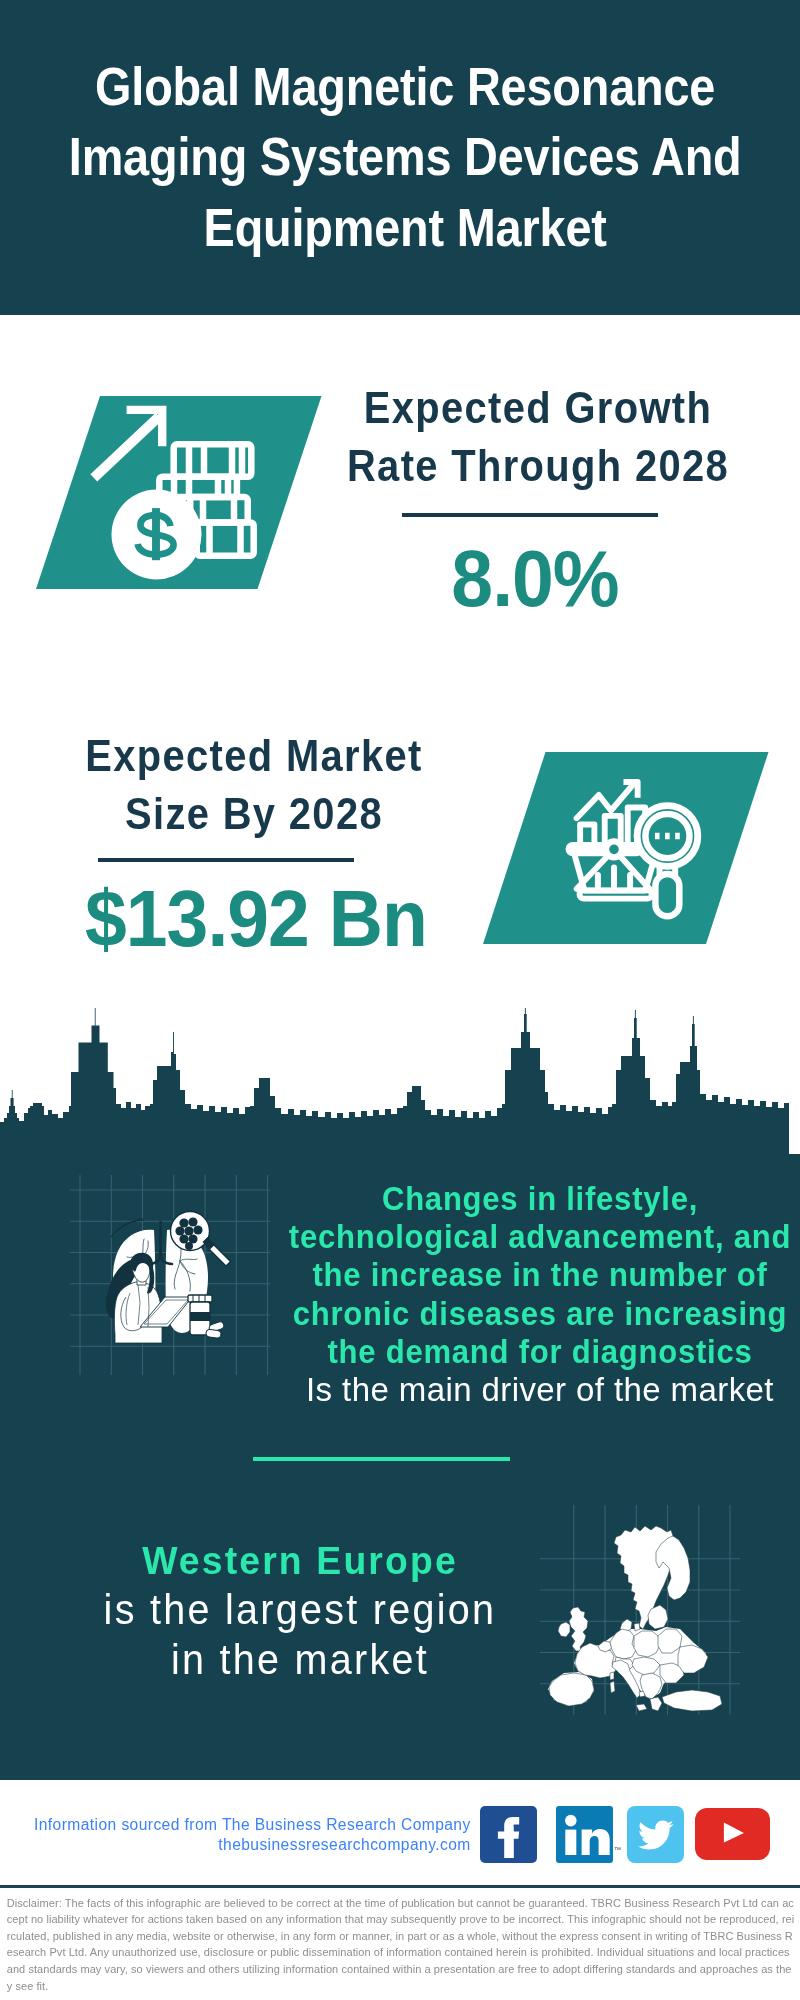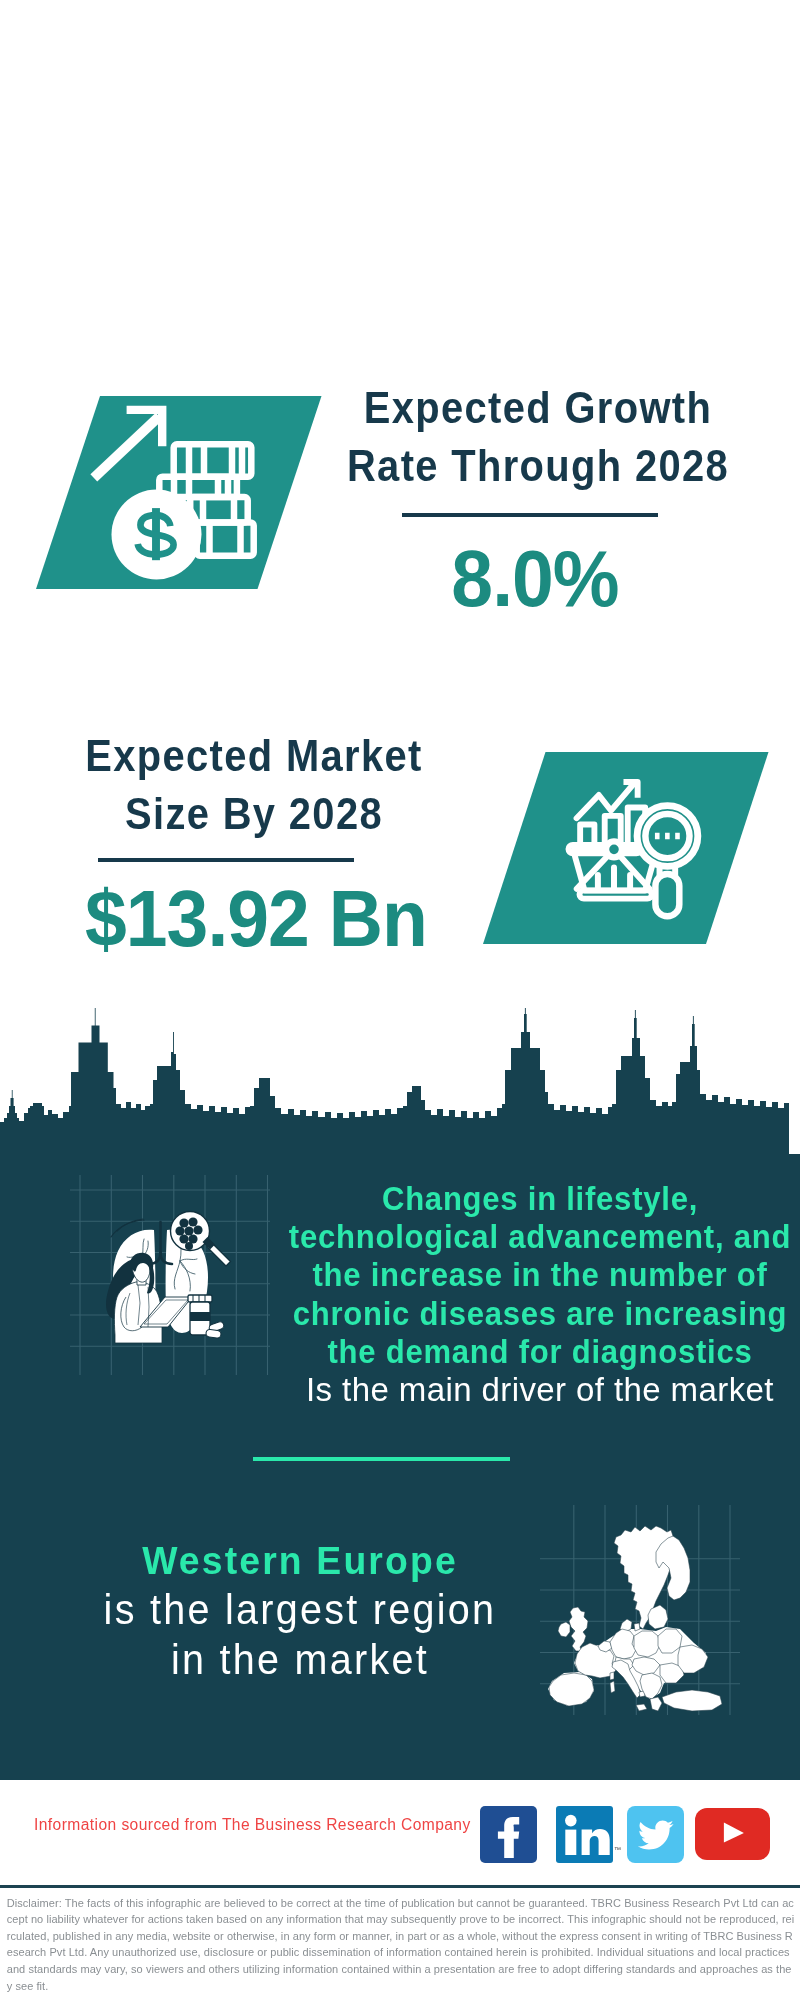--- a/index.html
+++ b/index.html
@@ -39,32 +39,39 @@
   .rule-green{position:absolute;height:4px;background:#2ae8ab;}
 
   .region-head{position:absolute;color:#2ae8ab;font-weight:bold;font-size:39.7px;
       line-height:50px;text-align:center;letter-spacing:2.3px;
       transform:scaleX(0.94);transform-origin:50% 0;}
   .region-sub{position:absolute;color:#ffffff;font-size:42.5px;line-height:50px;
       text-align:center;letter-spacing:2.45px;
       transform:scaleX(0.93);transform-origin:50% 0;}
 
   
-  .src{position:absolute;color:#ef4444;font-size:15.6px;line-height:20.2px;letter-spacing:0.42px;text-align:right;}
+  .src{position:absolute;color:#3b82f6;font-size:15.6px;line-height:20.2px;letter-spacing:0.42px;text-align:right;}
   .footrule{position:absolute;left:0;top:1885px;width:800px;height:3px;background:#1d4351;}
   .disclaimer{position:absolute;left:6.7px;top:1894.7px;width:788px;color:#8a8f93;
       font-size:11px;line-height:16.6px;text-align:left;word-break:break-all;
       letter-spacing:0.07px;}
   .social{position:absolute;}
 </style>
 </head>
 <body>
 
 <div class="page">
 
+  <div class="header">
+    <div class="header-title">
+      <span>Global Magnetic Resonance</span><br>
+      <span>Imaging Systems Devices And</span><br>
+      <span>Equipment Market</span>
+    </div>
+  </div>
 
   <svg class="para" style="left:30px;top:392px;width:300px;height:202px;" viewBox="0 0 300 202">
     <polygon points="70,4 291.5,4 227.5,197 6,197" fill="#1f918a"></polygon>
     <g>
 
       <path fill="#ffffff" d="M60.4 82.3 L125.8 20.8 L132.6 28.0 L67.2 89.5 Z"></path>
       <path fill="#ffffff" d="M96.6 13.7 H136.4 V54.3 H128.0 V22.1 H96.6 Z"></path>
 
       <g fill="none" stroke="#ffffff" stroke-width="6.5">
         <rect x="166.7" y="130.4" width="57" height="33.3" rx="3.2"></rect>
@@ -321,20 +328,21 @@
       <path d="M140,142 L152,140 L162,144 L168,152 L164,162
         L154,168 L144,168 L138,160 L138,150 Z"></path>
 
       <path d="M122,192 L136,187 L152,185 L168,187 L180,191
         L182,199 L172,205 L152,206 L134,203 L124,198 Z"></path>
     </g>
   </svg>
 
   <div class="src" style="left:34px;top:1815px;">
     <div>Information sourced from The Business Research Company</div>
+    <div>thebusinessresearchcompany.com</div>
   </div>
 
   <svg class="social" style="left:480px;top:1806px;width:57px;height:57px;" viewBox="0 0 57 57">
     <rect x="0" y="0" width="57" height="57" rx="5" fill="#1f4e93"></rect>
     <path fill="#ffffff" d="M24.2,52 V32.8 H17.9 V25.4 H24.2 V19.6
       C24.2,13.9 27.7,10.9 32.8,10.9 H39.2 V18.4 H34.8 C32.6,18.4 33.8,19.9 33.8,21.8
       V25.4 H39.2 L38.4,32.8 H33.8 V52 Z"></path>
   </svg>
 
   <svg class="social" style="left:556px;top:1806px;width:57px;height:57px;" viewBox="0 0 57 57">

